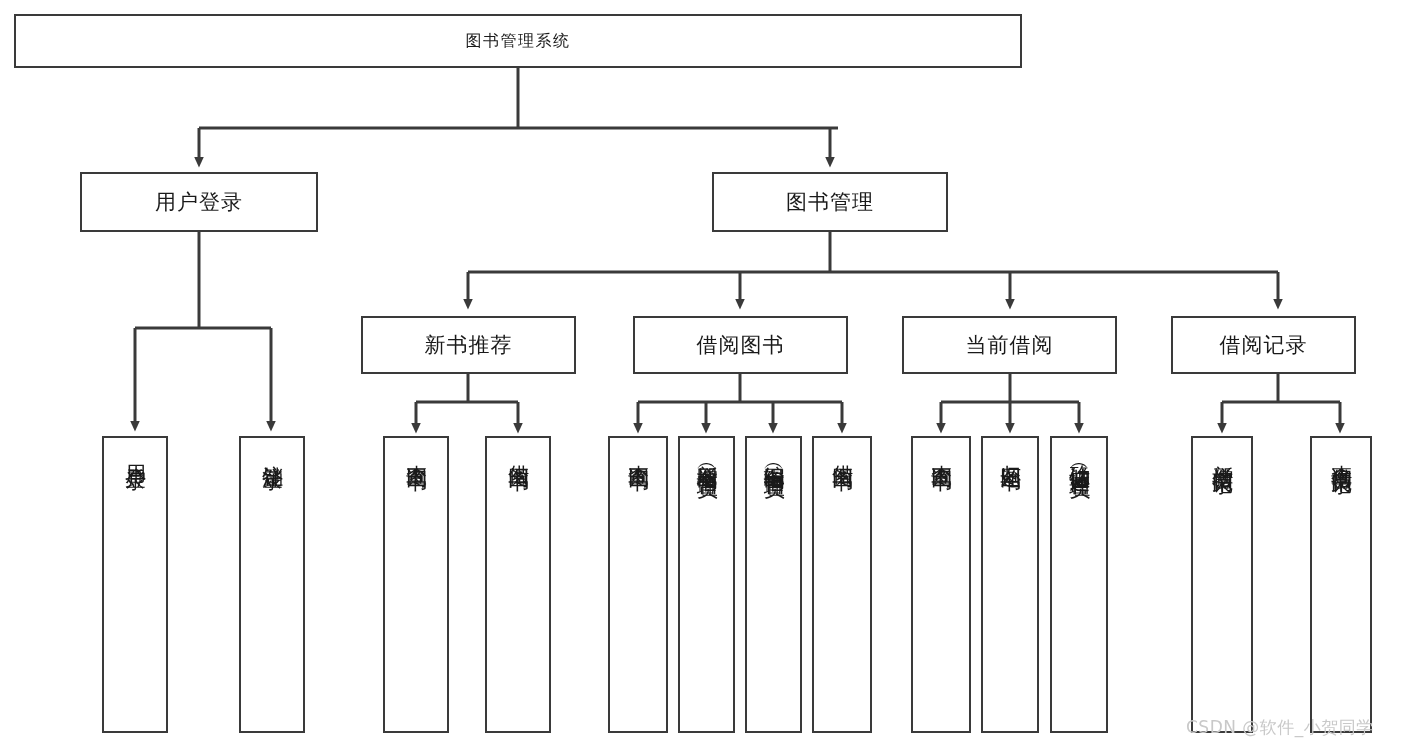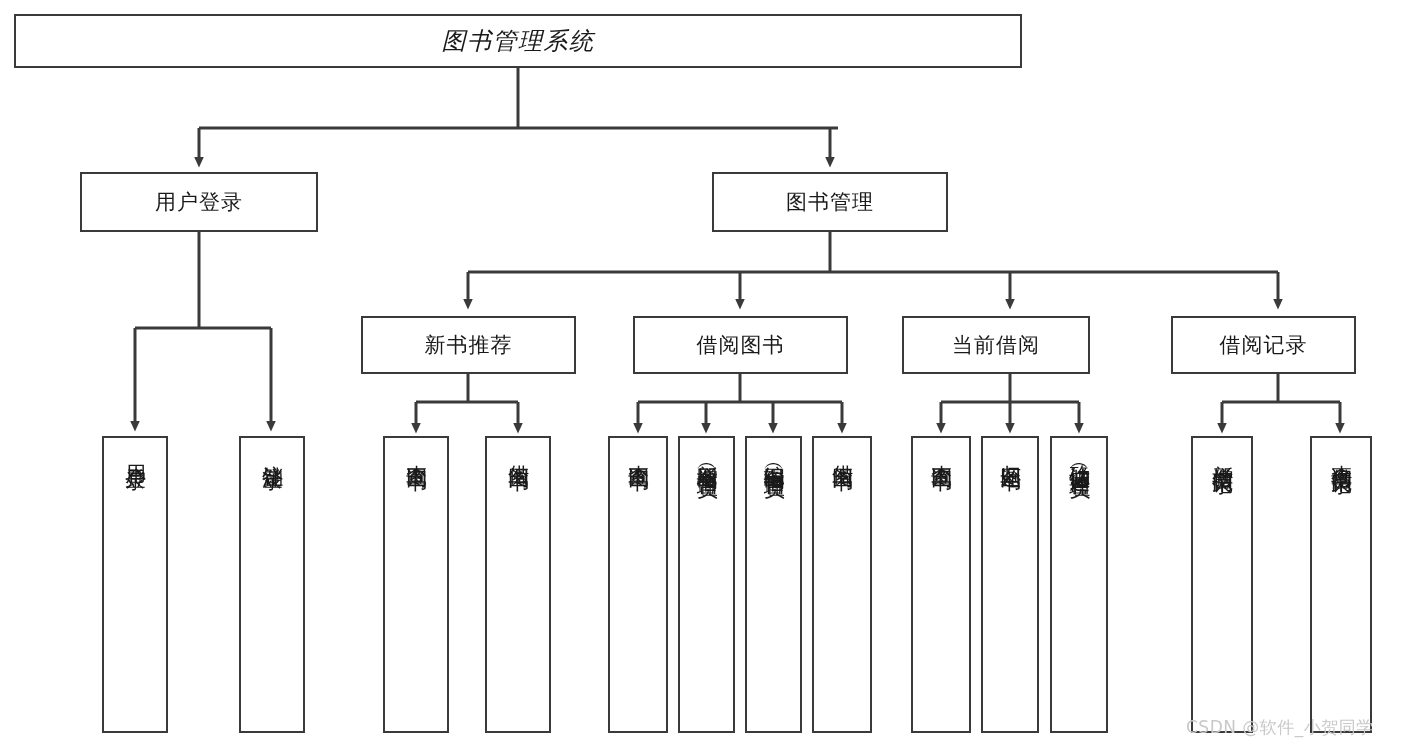--- a/index.html
+++ b/index.html
@@ -39,23 +39,22 @@
     text-align: center;
     line-height: 1.25;
     white-space: nowrap;
   }
   
   .node.horiz .label {
     font-size: 21px;
     letter-spacing: 1px;
   }
   .node.root .label {
-    font-size: 24px;
+    font-size: 16px;
     letter-spacing: 1.5px;
-    font-style: italic;
   }
   
   .node.vert {
     align-items: flex-start;
     justify-content: center;
     padding-top: 10px;
   }
   .node.vert .label {
     writing-mode: vertical-rl;
     text-orientation: upright;
@@ -141,21 +140,21 @@
   </div>
 
   <div class="node horiz" style="left:712px; top:172px; width:236px; height:60px;">
     <span class="label">图书管理</span>
   </div>
 
   <div class="node horiz" style="left:633px; top:316px; width:215px; height:58px;">
     <span class="label">借阅图书</span>
   </div>
 
-  <div class="node horiz" style="left:902px; top:316px; width:188px; height:58px;">
+  <div class="node horiz" style="left:902px; top:316px; width:215px; height:58px;">
     <span class="label">当前借阅</span>
   </div>
 
   <div class="node horiz" style="left:1171px; top:316px; width:185px; height:58px;">
     <span class="label">借阅记录</span>
   </div>
 
   <div class="node vert" style="left:102px; top:436px; width:66px; height:297px;">
     <span class="label">用户登录</span>
   </div>

